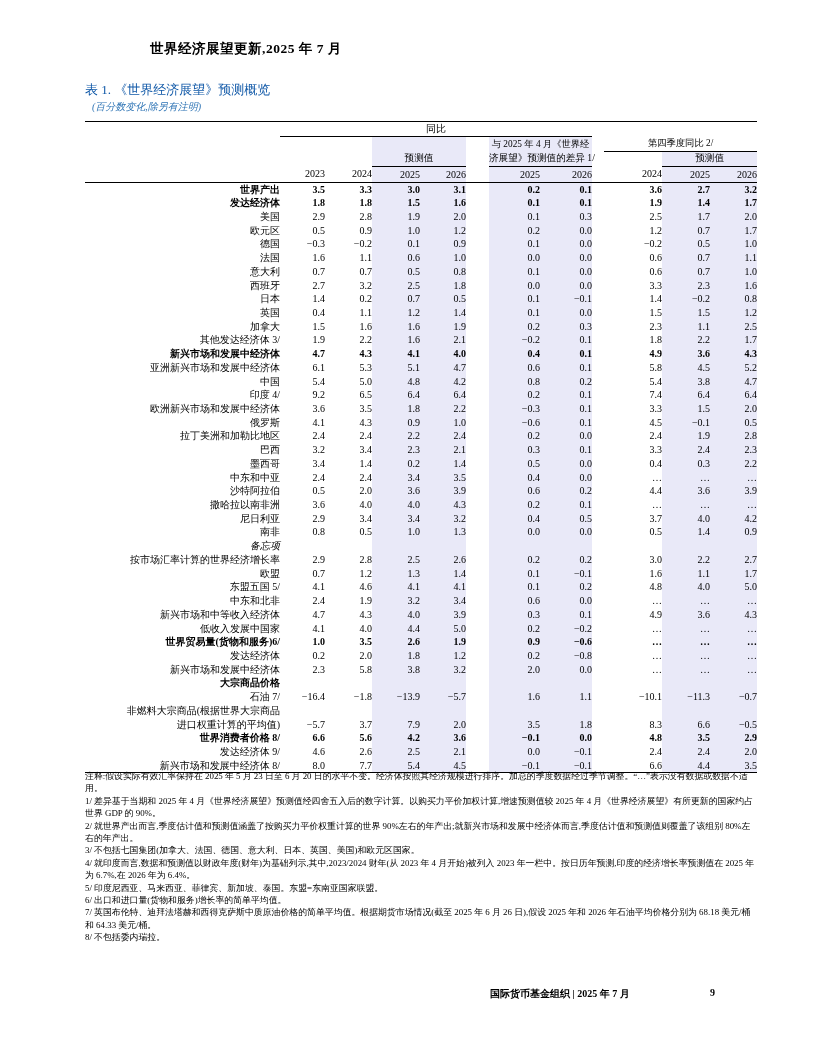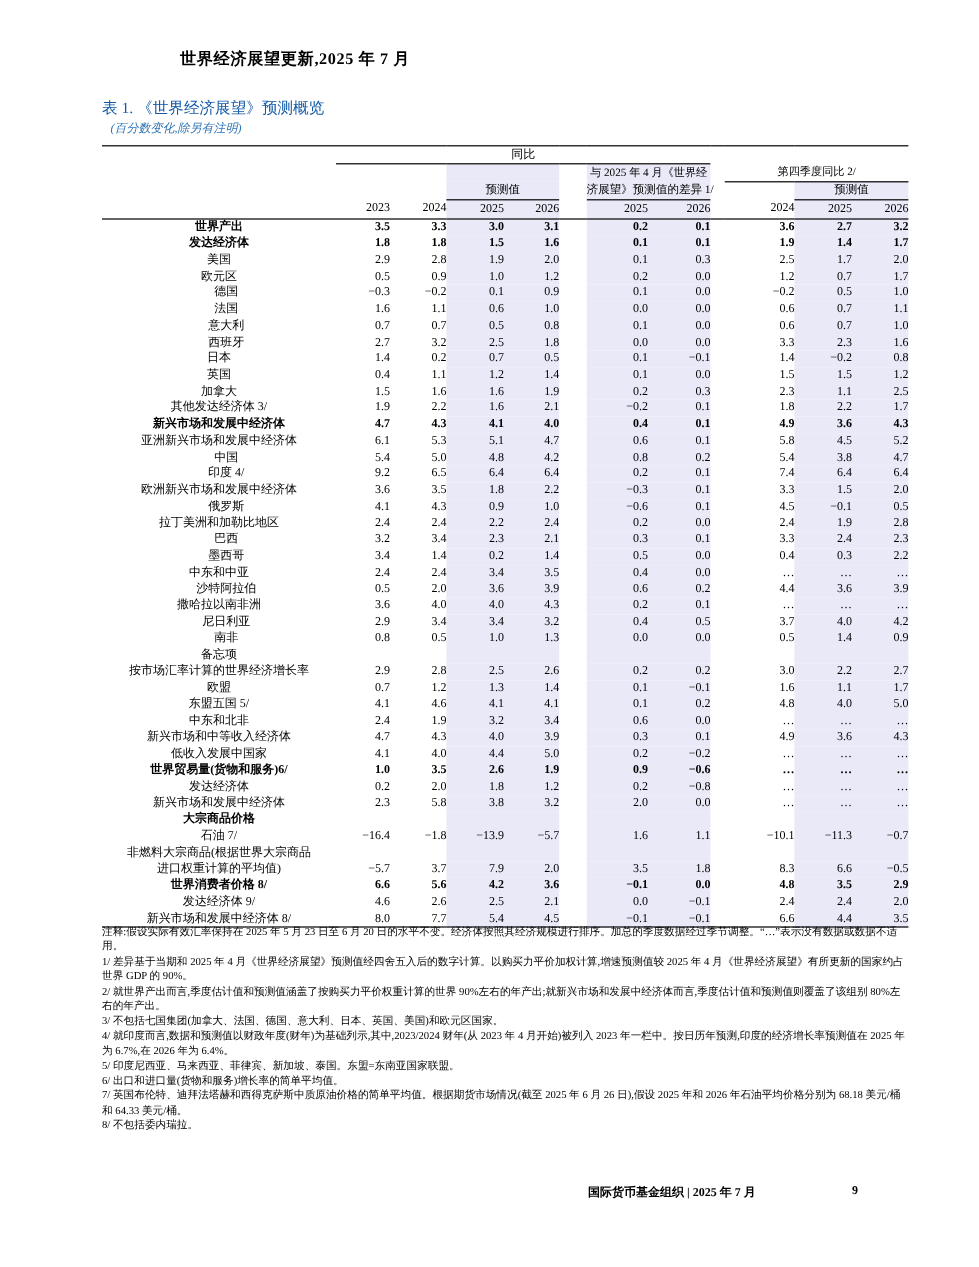--- a/index.html
+++ b/index.html
@@ -18,36 +18,36 @@
   }
   .weo-table{
     position:absolute;left:85px;top:121px;width:672px;
     border-collapse:collapse;table-layout:fixed;
     border-top:1.5px solid #000;border-bottom:1.5px solid #000;
     font-size:10px;
   }
   .weo-table td{padding:0;vertical-align:middle;overflow:visible;white-space:nowrap;}
   .sh{background:#E9E9F8;}
   .num{text-align:right;padding-right:9px;}
-  .lbl{text-align:center;padding-left:2px;}
+  .lbl{text-align:right;padding-left:2px;}
   
   .hdr-a td{height:12px;font-size:10px;}
   .hdr-b td{height:14px;font-size:9.3px;}
   .hdr-c td{height:14px;font-size:9.6px;}
   .hdr-years td{height:15px;border-bottom:1.2px solid #000;}
   .grp-yoy{text-align:center;border-bottom:1px solid #000;}
   .grp-q4{text-align:center;border-bottom:1px solid #000;}
   .sub-c{text-align:center;}
   .ul{border-bottom:1px solid #000;}
   .diff-line{text-align:center;}
   
   .weo-body td{height:13.72px;line-height:13.72px;}
   .r-b .lbl,.r-b .num{font-weight:bold;}
   .r-secb .lbl{font-weight:bold;}
-  .r-seci .lbl{margin-left:27px;}
+  .r-seci .lbl{font-style:italic;margin-left:27px;}
   .r-i .lbl{padding-left:12px;}
   .notes{
     position:absolute;left:85px;top:770px;width:674px;
     font-size:8.9px;line-height:12.4px;
   }
   .notes p{margin:0;}
   .doc-footer{position:absolute;left:0;top:987px;width:816px;font-size:10px;font-weight:bold;}
   .footer-org{position:absolute;left:490px;top:0;}
   .footer-page{position:absolute;left:710px;top:0;}
 </style>

